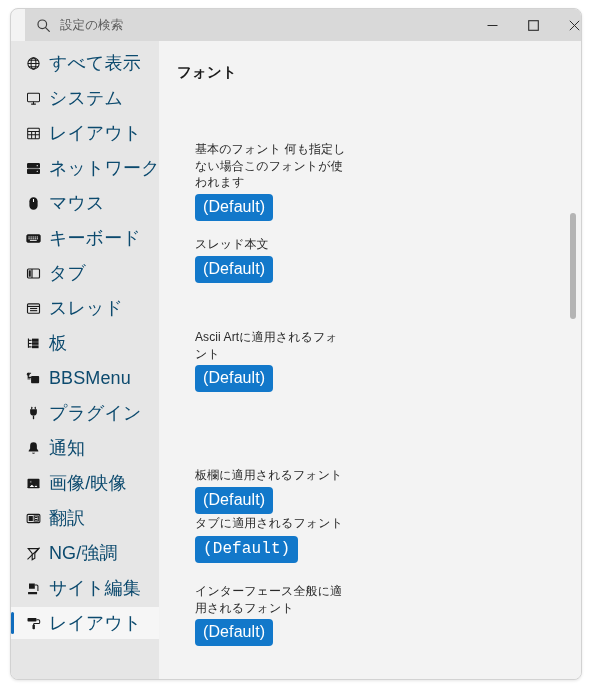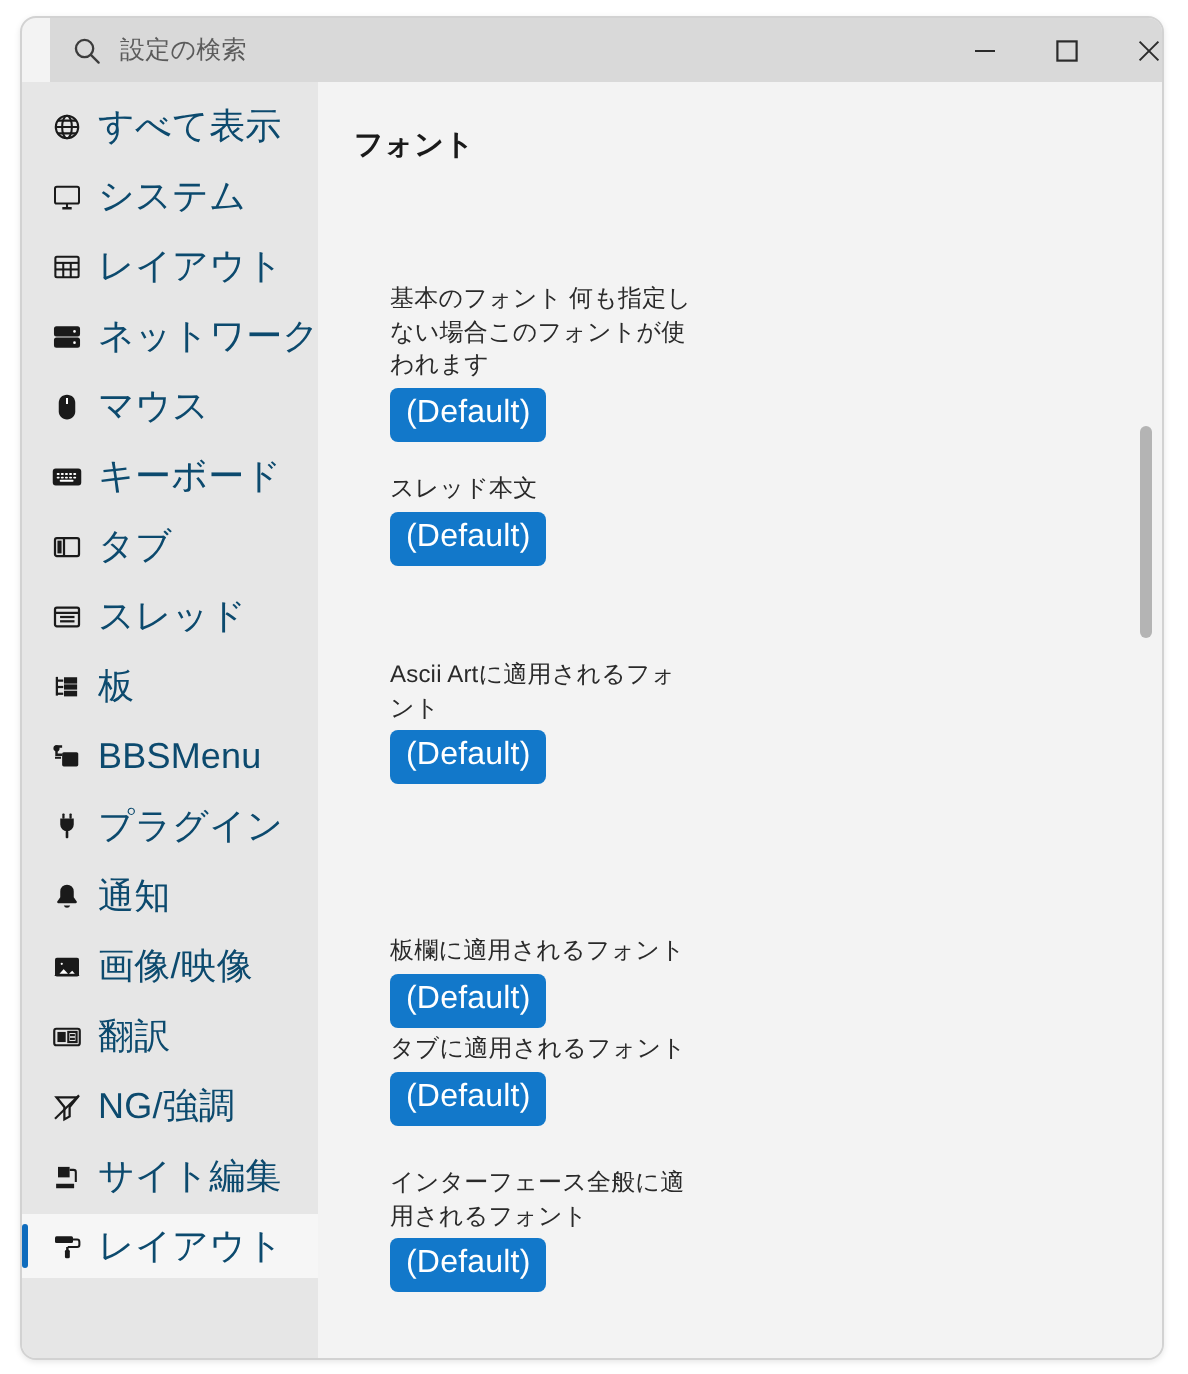--- a/index.html
+++ b/index.html
@@ -455,21 +455,21 @@
 
       <div class="main">
         <div class="main-inner">
           <div class="page-title">フォント</div>
           <div class="settings-list" id="settings-list">
               <div class="setting-row" style="top: 44px;"><div class="setting-label">基本のフォント
 何も指定しない場合このフォントが使われます</div><button class="default-btn">(Default)</button></div>
               <div class="setting-row" style="top: 139px;"><div class="setting-label">スレッド本文</div><button class="default-btn">(Default)</button></div>
               <div class="setting-row" style="top: 232px;"><div class="setting-label">Ascii Artに適用されるフォント</div><button class="default-btn">(Default)</button></div>
               <div class="setting-row" style="top: 326px; margin-top: 44px;"><div class="setting-label">板欄に適用されるフォント</div><button class="default-btn">(Default)</button></div>
-              <div class="setting-row" style="top: 419px;"><div class="setting-label">タブに適用されるフォント</div><button class="default-btn">(Default)</button></div>
+              <div class="setting-row" style="top: 419px; font-family: Liberation Mono, monospace;"><div class="setting-label">タブに適用されるフォント</div><button class="default-btn">(Default)</button></div>
               <div class="setting-row" style="top: 486px;"><div class="setting-label">インターフェース全般に適用されるフォント</div><button class="default-btn">(Default)</button></div>
             </div>
         </div>
         <div class="scroll-track">
           <div class="scroll-thumb" id="scroll-thumb" style="top: 172px; height: 106px;"></div>
         </div>
       </div>
 
     </div>
   </div>

